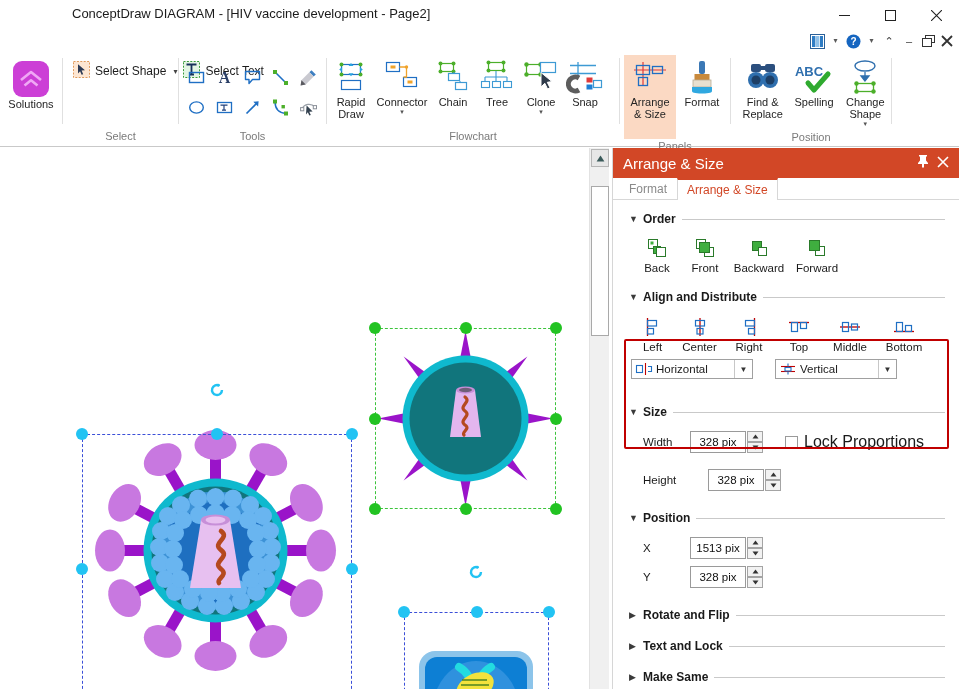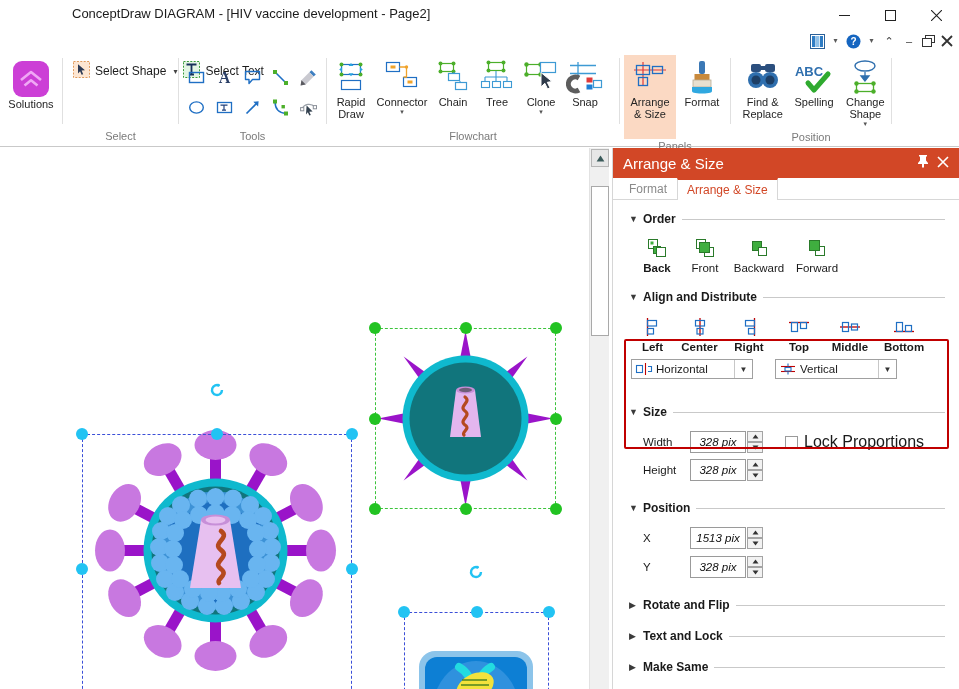--- a/index.html
+++ b/index.html
@@ -154,21 +154,21 @@
   }
   .combo .ci { width: 24px; display: flex; align-items: center; justify-content: center; }
   .combo .ct { flex: 1; }
   .combo .cb {
     width: 18px; height: 18px; border-left: 1px solid #c7c7c7;
     display: flex; align-items: center; justify-content: center; font-size: 8px; color: #333;
   }
 
   .fieldrow { display: flex; align-items: center; }
   .fieldrow .flabel { font-size: 11.5px; color: #1a1a1a; }
-  .spin { display: flex; align-items: flex-end; font-style: italic; }
+  .spin { display: flex; align-items: flex-end; }
   .spin .txt {
     width: 56px; height: 22px; border: 1px solid #9a9a9a; background: #fff;
     font-size: 11.5px; color: #101010; text-align: center; line-height: 20px;
   }
   .spin .btns { display: flex; flex-direction: column; margin-left: 1px; }
   .spin .sb {
     width: 16px; height: 11px; border: 1px solid #a4a4a4; background: #f2f2f2;
     display: flex; align-items: center; justify-content: center;
   }
   .chk { display: flex; align-items: center; gap: 6px; }
@@ -750,21 +750,21 @@
     </div>
 
     <div class="panel-body">
 
       <div class="section-head" style="margin-top:8px;">
         <span class="tri">▼</span>
         <span class="nm">Order</span>
         <span class="rule"></span>
       </div>
       <div class="iconrow" style="padding-left:20px;margin-top:6px;">
-        <div class="icell" style="width:48px;font-weight:bold;">
+        <div class="icell" style="width:48px;">
           <span class="ig">
             <svg width="20" height="20" viewBox="0 0 20 20">
               <rect x="1.5" y="1.5" width="9" height="9" fill="#fff" stroke="#2a7a2a"></rect>
               <rect x="3.5" y="3.5" width="3" height="3" fill="#3fae3f"></rect>
               <rect x="6.5" y="8.5" width="7" height="7" fill="#3fae3f" stroke="#2a7a2a"></rect>
               <rect x="9.5" y="9.5" width="9" height="9" fill="#fff" stroke="#2a7a2a"></rect>
             </svg>
           </span>
           <span class="il">Back</span>
         </div>
@@ -797,21 +797,21 @@
           <span class="il">Forward</span>
         </div>
       </div>
 
       <div class="section-head" style="margin-top:12px;">
         <span class="tri">▼</span>
         <span class="nm">Align and Distribute</span>
         <span class="rule"></span>
       </div>
 
-      <div class="iconrow" style="padding-left:16px;margin-top:7px;font-weight:bold;">
+      <div class="iconrow" style="padding-left:16px;margin-top:7px;">
         <div class="icell" style="width:47px;">
           <span class="ig">
             <svg width="22" height="20" viewBox="0 0 22 20">
               <path d="M5.5 1v18" stroke="#c00000" stroke-width="1.3"></path>
               <rect x="5.5" y="3.5" width="9" height="5.5" fill="none" stroke="#1f6fc4" stroke-width="1.2"></rect>
               <rect x="5.5" y="11.5" width="6" height="5.5" fill="none" stroke="#1f6fc4" stroke-width="1.2"></rect>
             </svg>
           </span>
           <span class="il">Left</span>
         </div>
@@ -913,21 +913,21 @@
                   <path d="M3.5 4.5L0.5 0.5h6z" fill="#333"></path>
                 </svg>
               </span>
           </span>
         </span>
         <span class="chk" style="margin-left:22px;">
           <span class="box"></span>
           <span class="cl">Lock Proportions</span>
         </span>
       </div>
-      <div class="fieldrow" style="padding-left:30px;margin-top:6px;">
+      <div class="fieldrow" style="padding-left:30px;margin-top:16px;gap:18px;">
         <span class="flabel" style="width:47px;">Height</span>
         <span class="spin">
           <span class="txt">328 pix</span>
           <span class="btns">
             <span class="sb">
                 <svg width="7" height="5" viewBox="0 0 7 5">
                   <path d="M3.5 0.5L6.5 4.5H0.5z" fill="#333"></path>
                 </svg>
               </span>
             <span class="sb">

